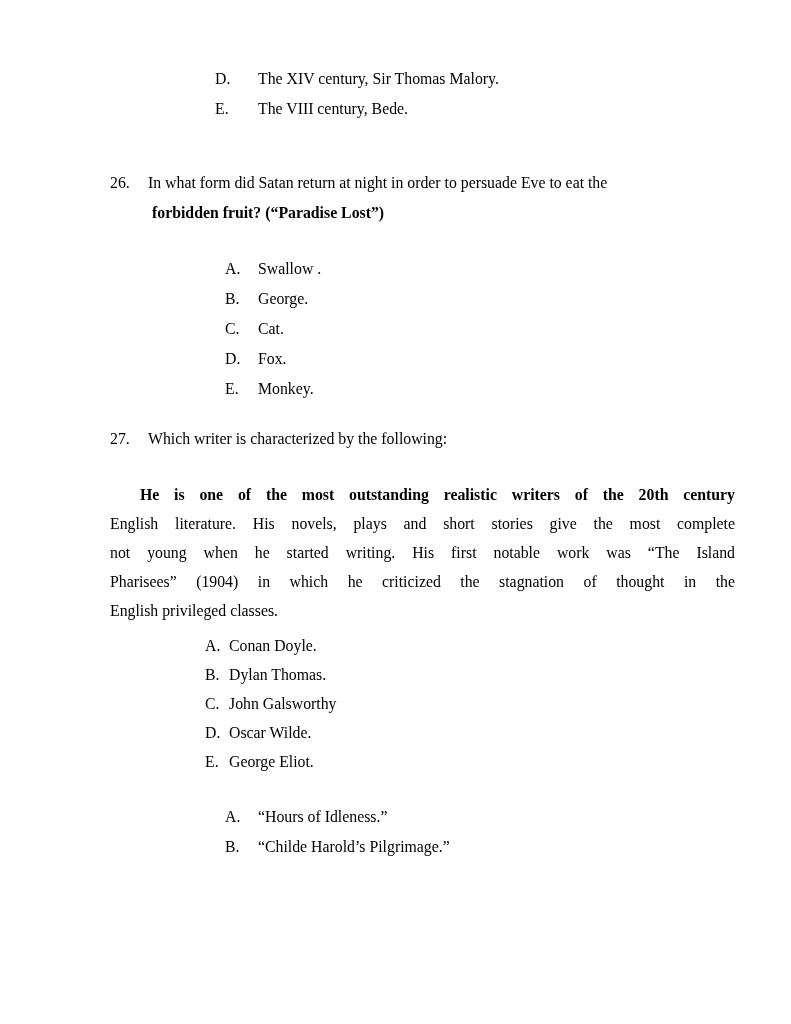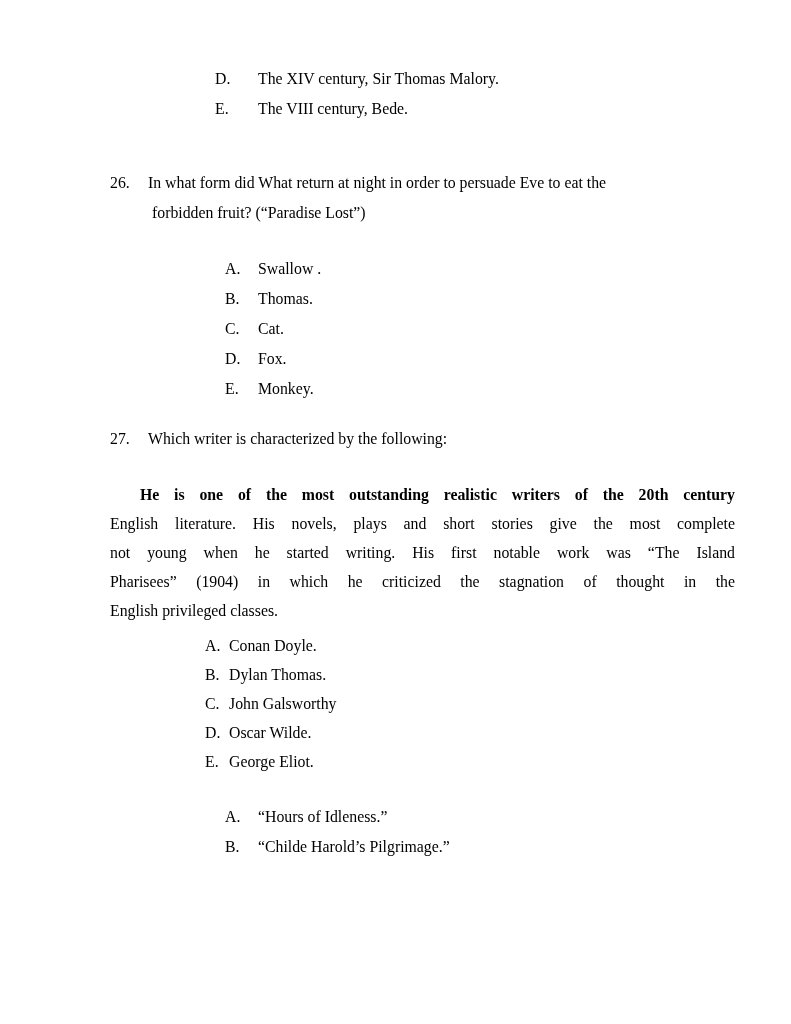--- a/index.html
+++ b/index.html
@@ -34,20 +34,21 @@
   .question-head {
     display: flex;
     line-height: 30px;
   }
   .q-number {
     flex: 0 0 38px;
   }
   .q-line2 {
     line-height: 30px;
     padding-left: 80px;
+    font-weight: bold;
   }
   .q26 { margin-top: 44px; }
   .q26-opts { margin-top: 26px; }
   .q27 { margin-top: 20px; }
   .para {
     margin-top: 26px;
   }
   .para-line {
     line-height: 29px;
     text-align: justify;
@@ -76,33 +77,33 @@
     </div>
     <div class="opt-row">
       <span class="opt-label">E.</span>
       <span class="opt-text">The VIII century, Bede.</span>
     </div>
   </div>
 
   <div class="q26">
     <div class="question-head">
       <span class="q-number">26.</span>
-      <span class="q-text">In what form did What return at night in order to persuade Eve to eat the</span>
+      <span class="q-text">In what form did Satan return at night in order to persuade Eve to eat the</span>
     </div>
     <div class="q-line2" style="padding-left:42px;">forbidden fruit? (“Paradise Lost”)</div>
   </div>
 
   <div class="std-opts q26-opts">
     <div class="opt-row">
       <span class="opt-label">A.</span>
       <span class="opt-text">Swallow .</span>
     </div>
     <div class="opt-row">
       <span class="opt-label">B.</span>
-      <span class="opt-text">Thomas.</span>
+      <span class="opt-text">George.</span>
     </div>
     <div class="opt-row">
       <span class="opt-label">C.</span>
       <span class="opt-text">Cat.</span>
     </div>
     <div class="opt-row">
       <span class="opt-label">D.</span>
       <span class="opt-text">Fox.</span>
     </div>
     <div class="opt-row">

